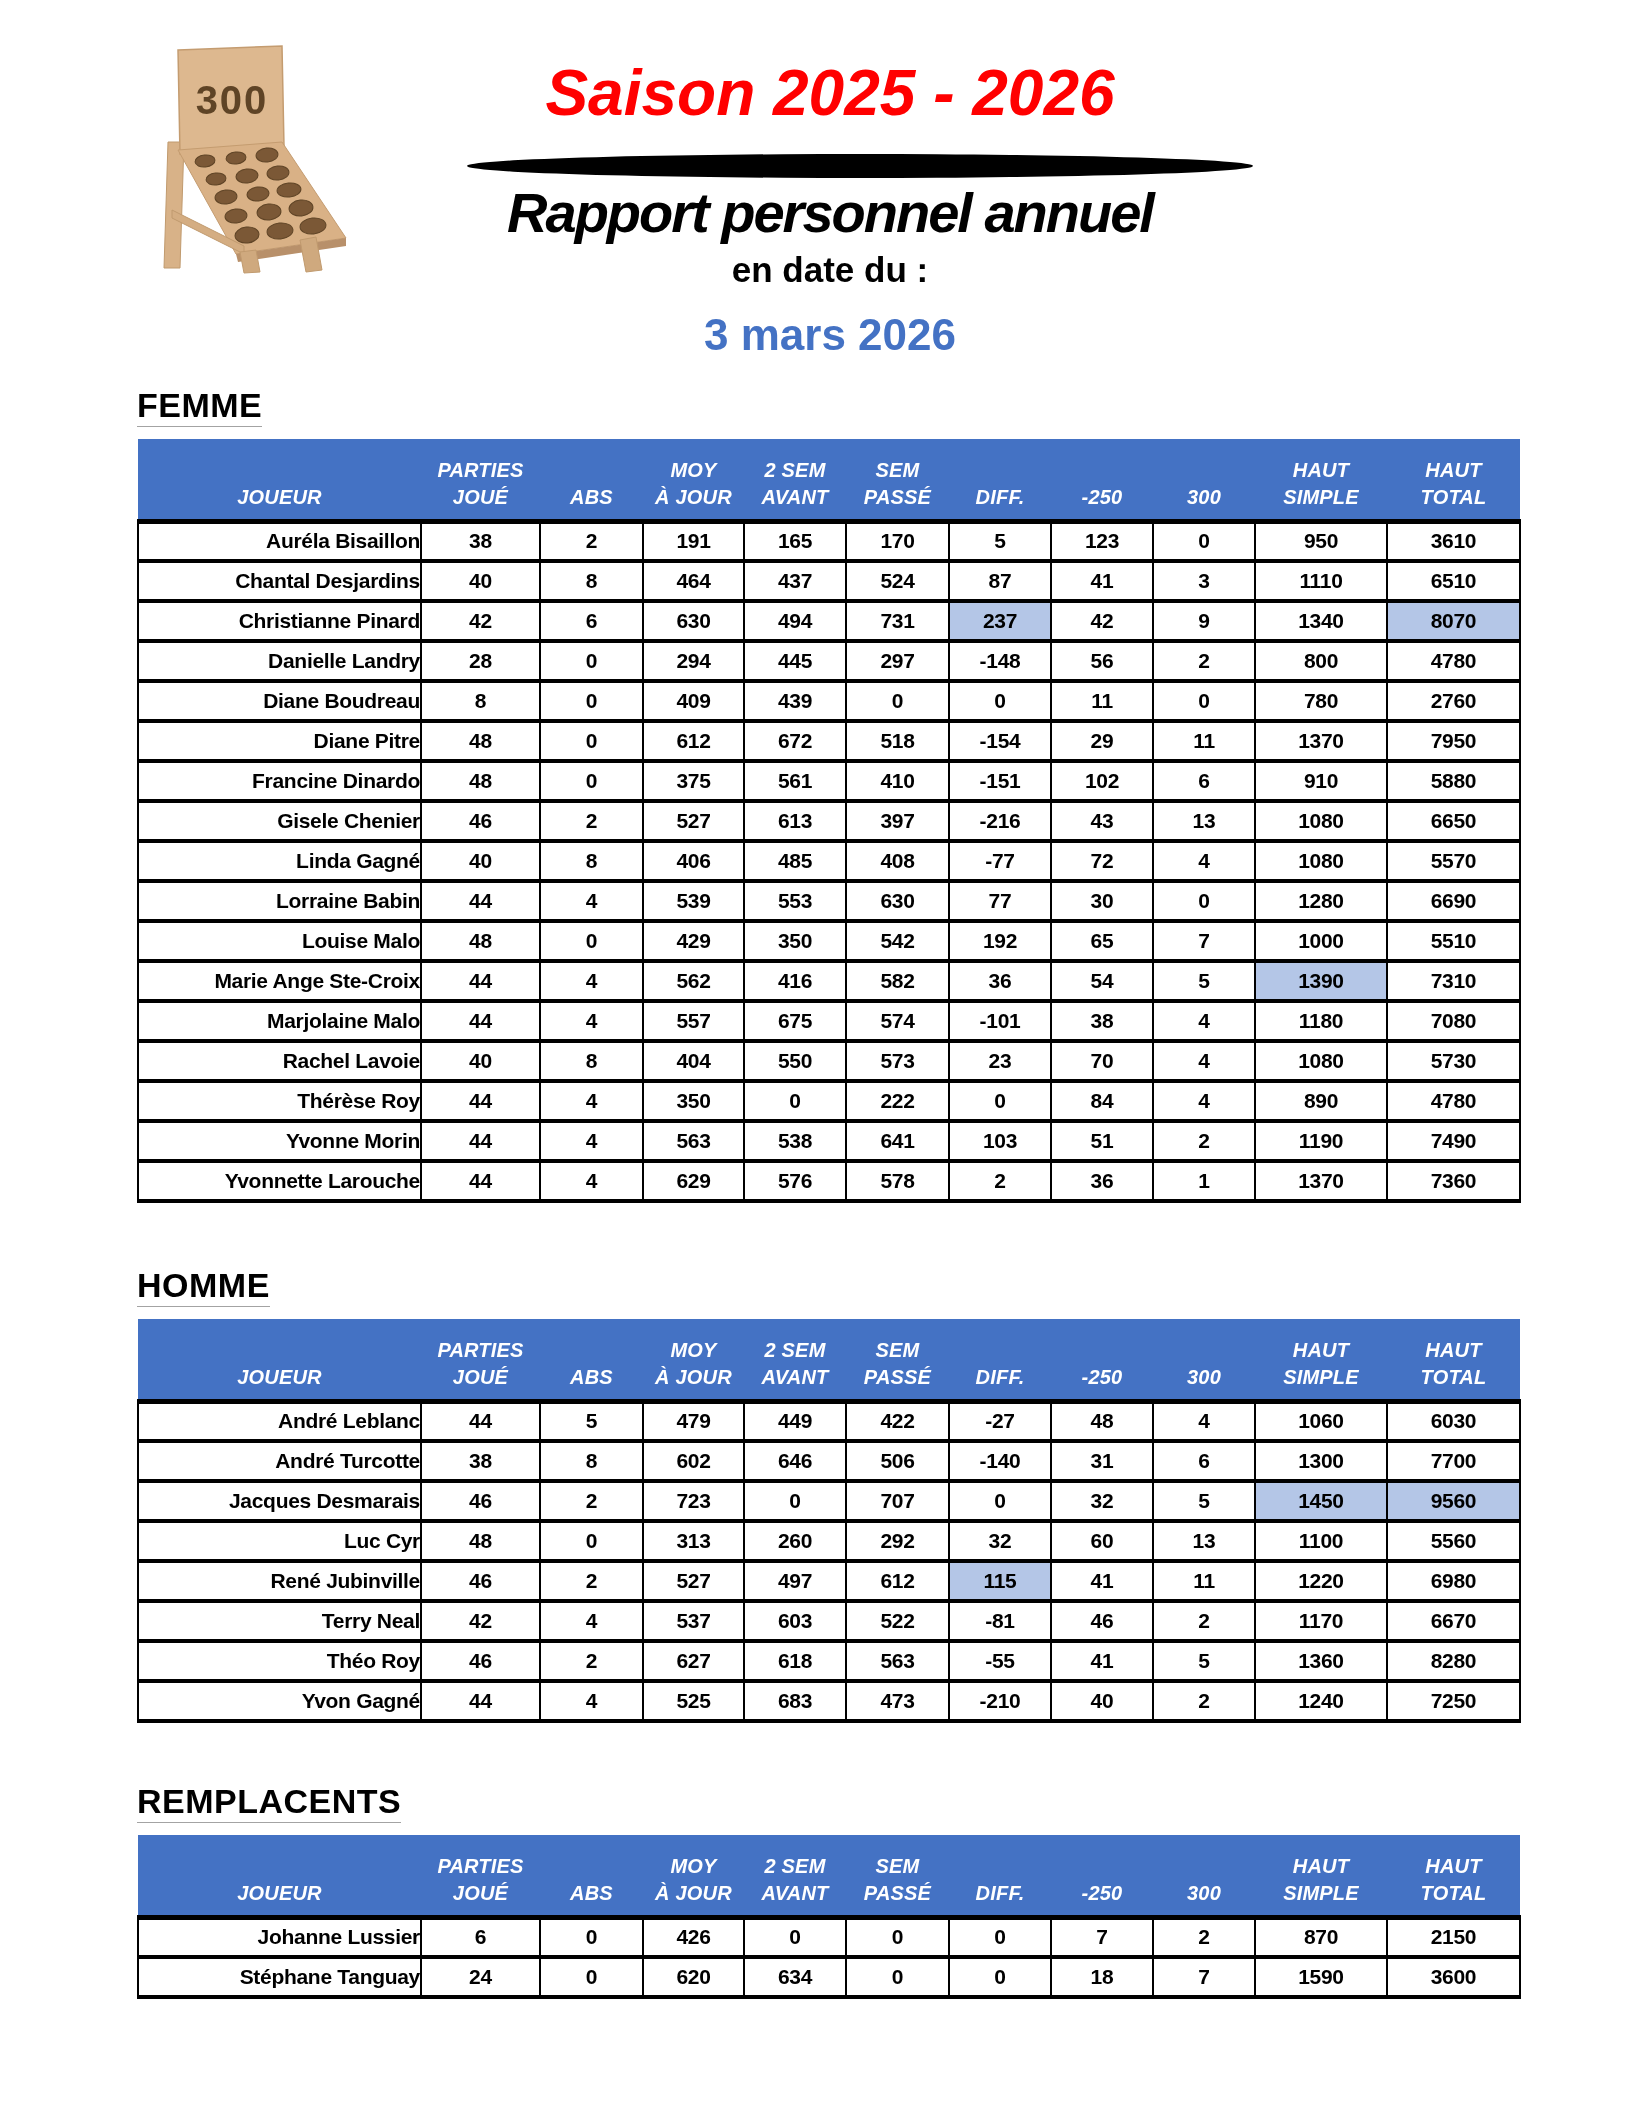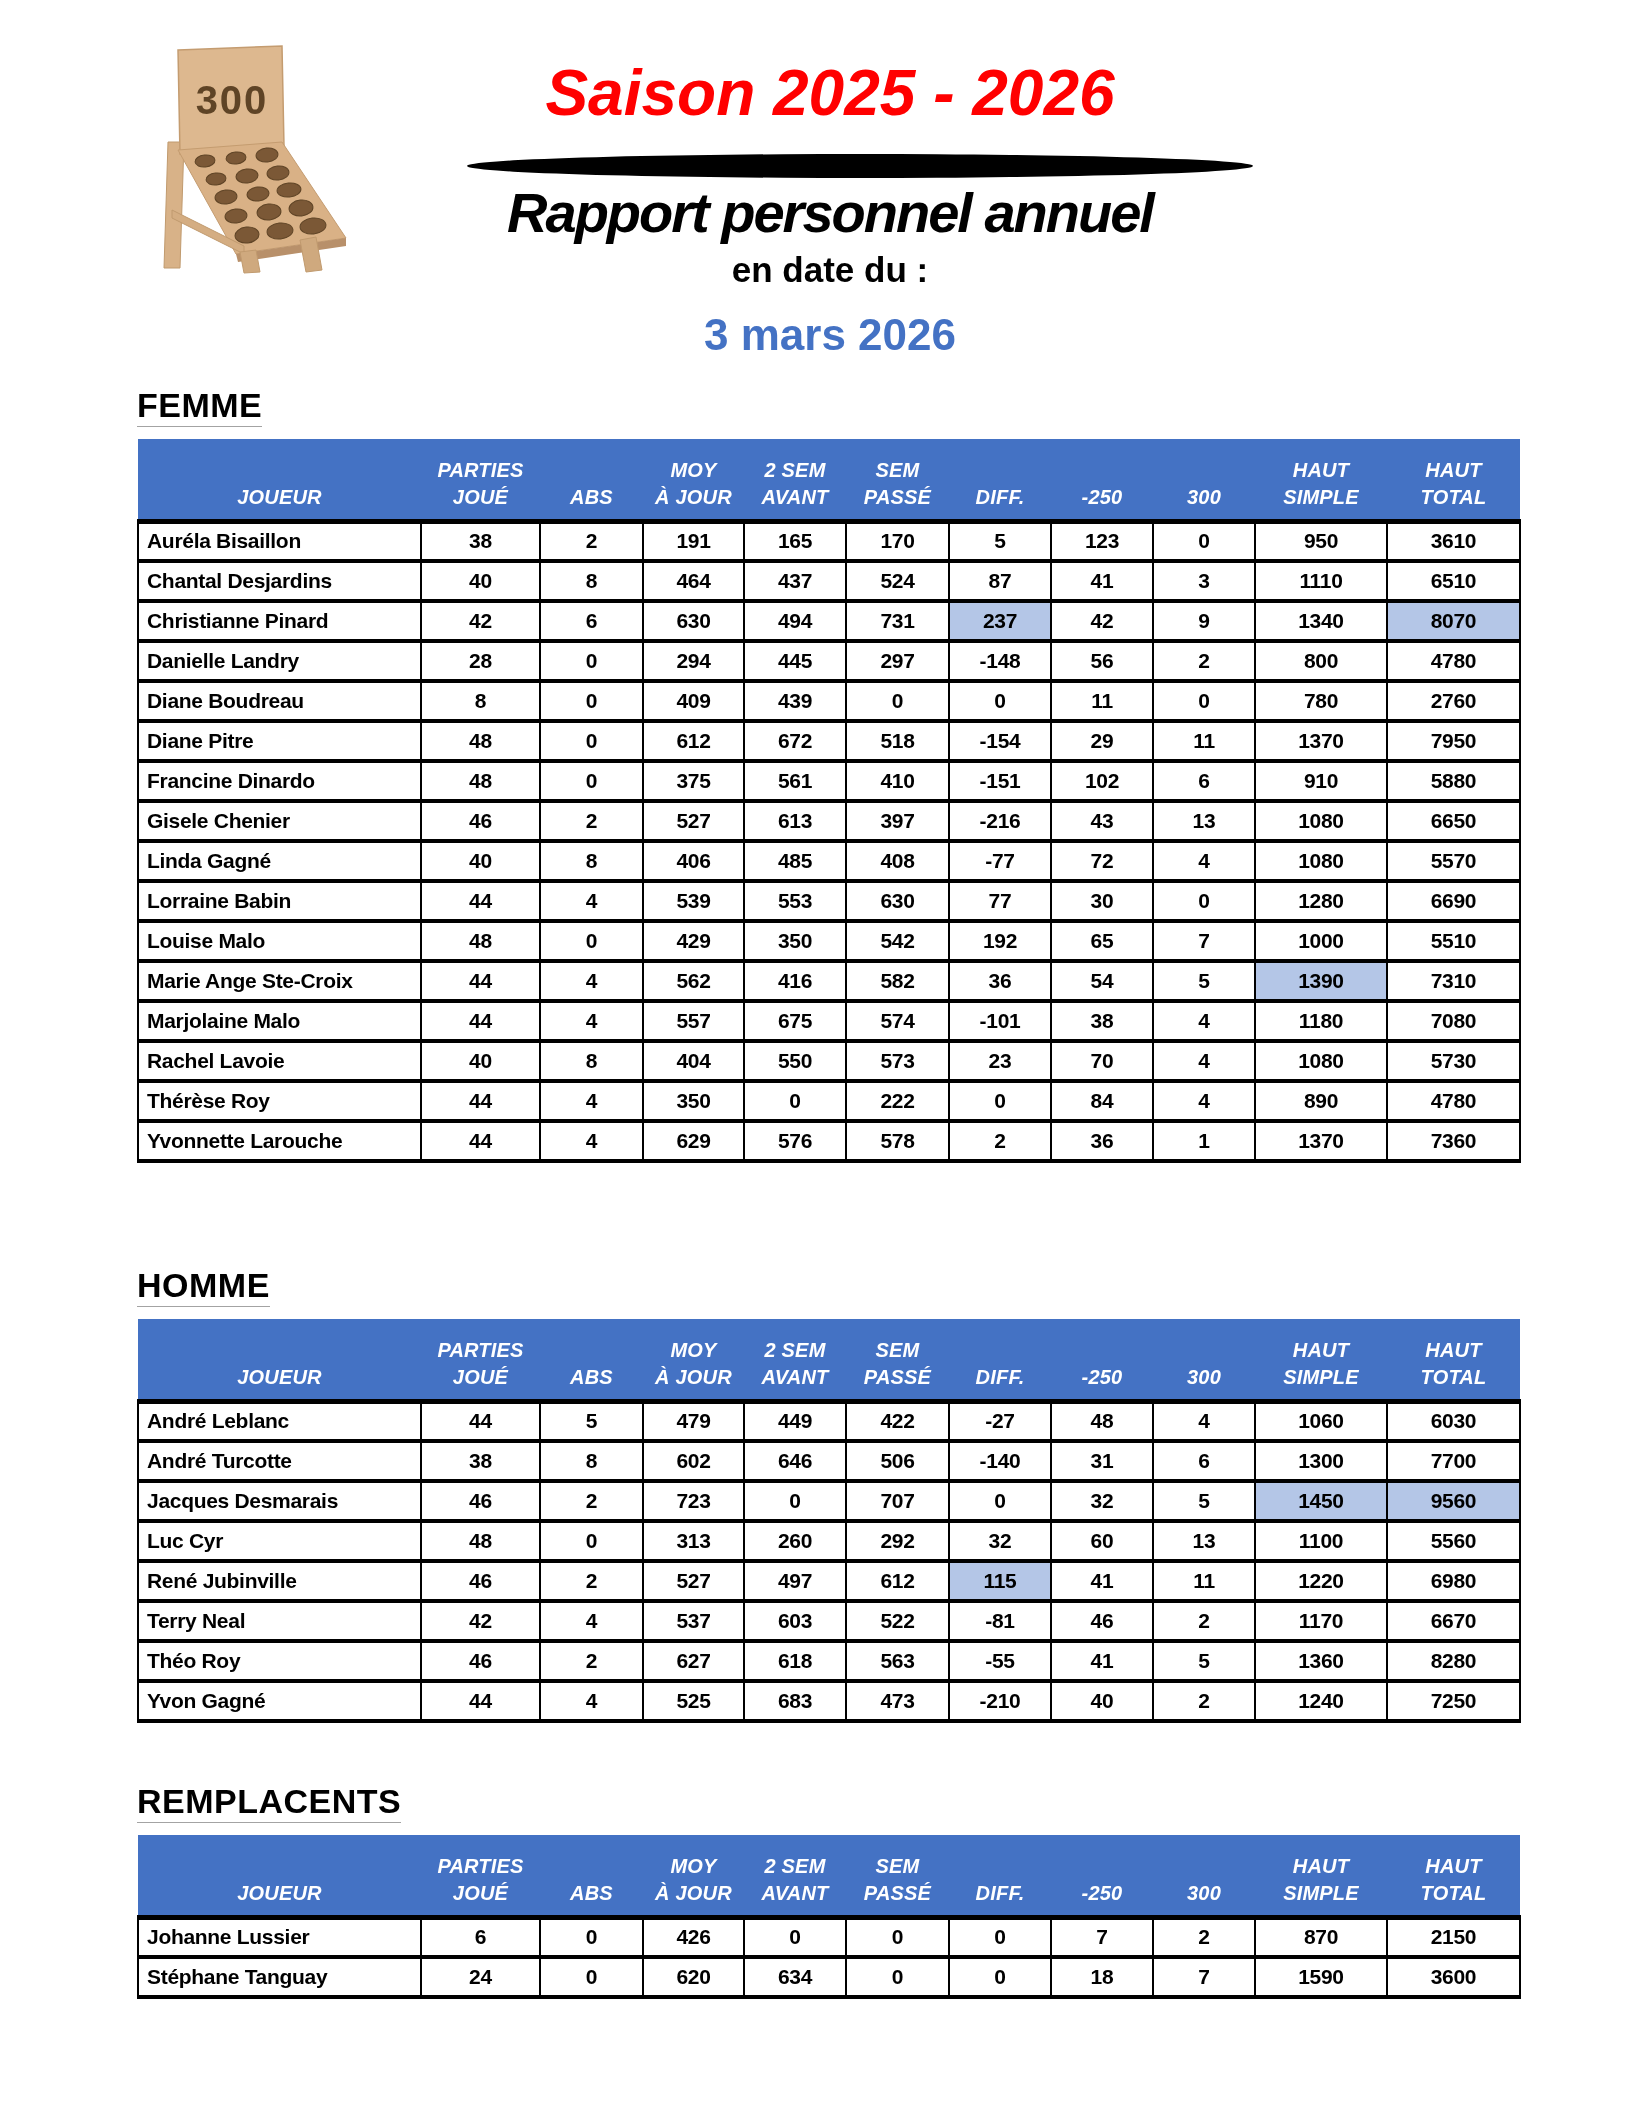--- a/index.html
+++ b/index.html
@@ -53,21 +53,21 @@
     padding-bottom:8px;letter-spacing:0.2px;font-style:italic;
   }
   thead th div{line-height:27px;}
   tbody td{
     border:2px solid #000;border-bottom-width:4px;
     height:40px;font-size:21px;font-weight:bold;
     letter-spacing:-0.3px;vertical-align:middle;
     background:#fff;
   }
   tbody tr:first-child td{border-top:0;}
-  td.name{text-align:left;padding-left:8px;}
+  td.name{text-align:right;padding-left:8px;}
   td.val{text-align:center;}
   td.hl{background:var(--highlight-blue);}
 </style>
 </head>
 <body>
 
 <div class="page">
 
   <div class="title-block">
     <div class="season-title">Saison 2025 - 2026</div>
@@ -366,20 +366,33 @@
             <td class="val">350</td>
             <td class="val">0</td>
             <td class="val">222</td>
             <td class="val">0</td>
             <td class="val">84</td>
             <td class="val">4</td>
             <td class="val">890</td>
             <td class="val">4780</td>
           </tr>
           <tr>
+            <td class="name">Yvonne Morin</td>
+            <td class="val">44</td>
+            <td class="val">4</td>
+            <td class="val">563</td>
+            <td class="val">538</td>
+            <td class="val">641</td>
+            <td class="val">103</td>
+            <td class="val">51</td>
+            <td class="val">2</td>
+            <td class="val">1190</td>
+            <td class="val">7490</td>
+          </tr>
+          <tr>
             <td class="name">Yvonnette Larouche</td>
             <td class="val">44</td>
             <td class="val">4</td>
             <td class="val">629</td>
             <td class="val">576</td>
             <td class="val">578</td>
             <td class="val">2</td>
             <td class="val">36</td>
             <td class="val">1</td>
             <td class="val">1370</td>

